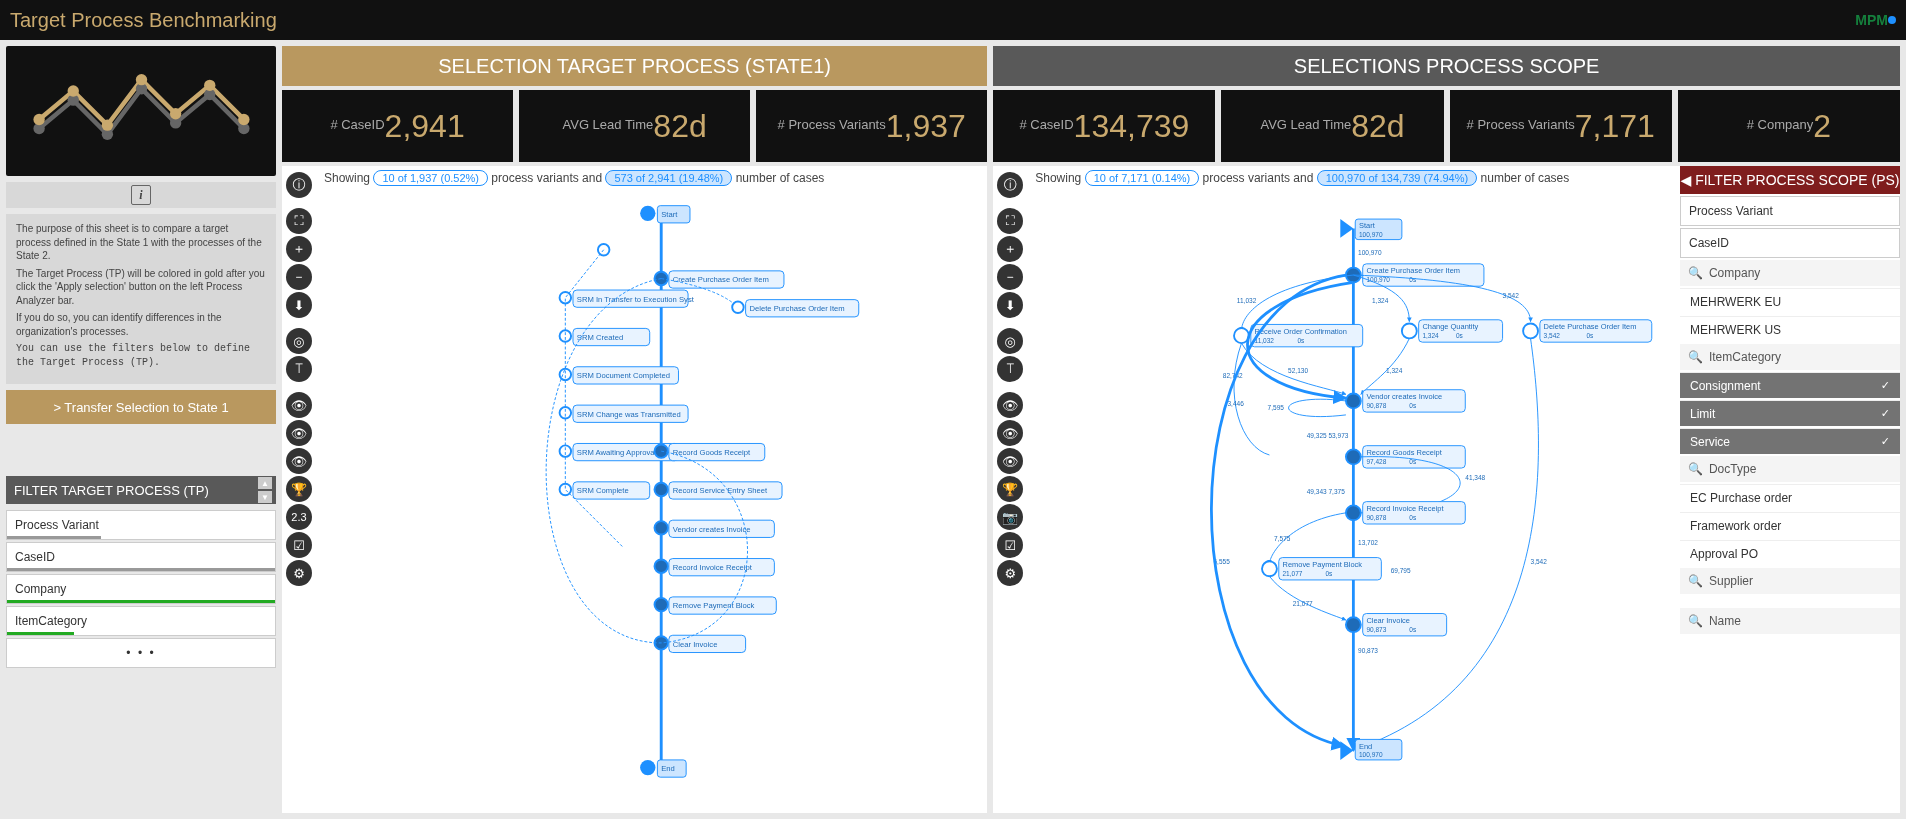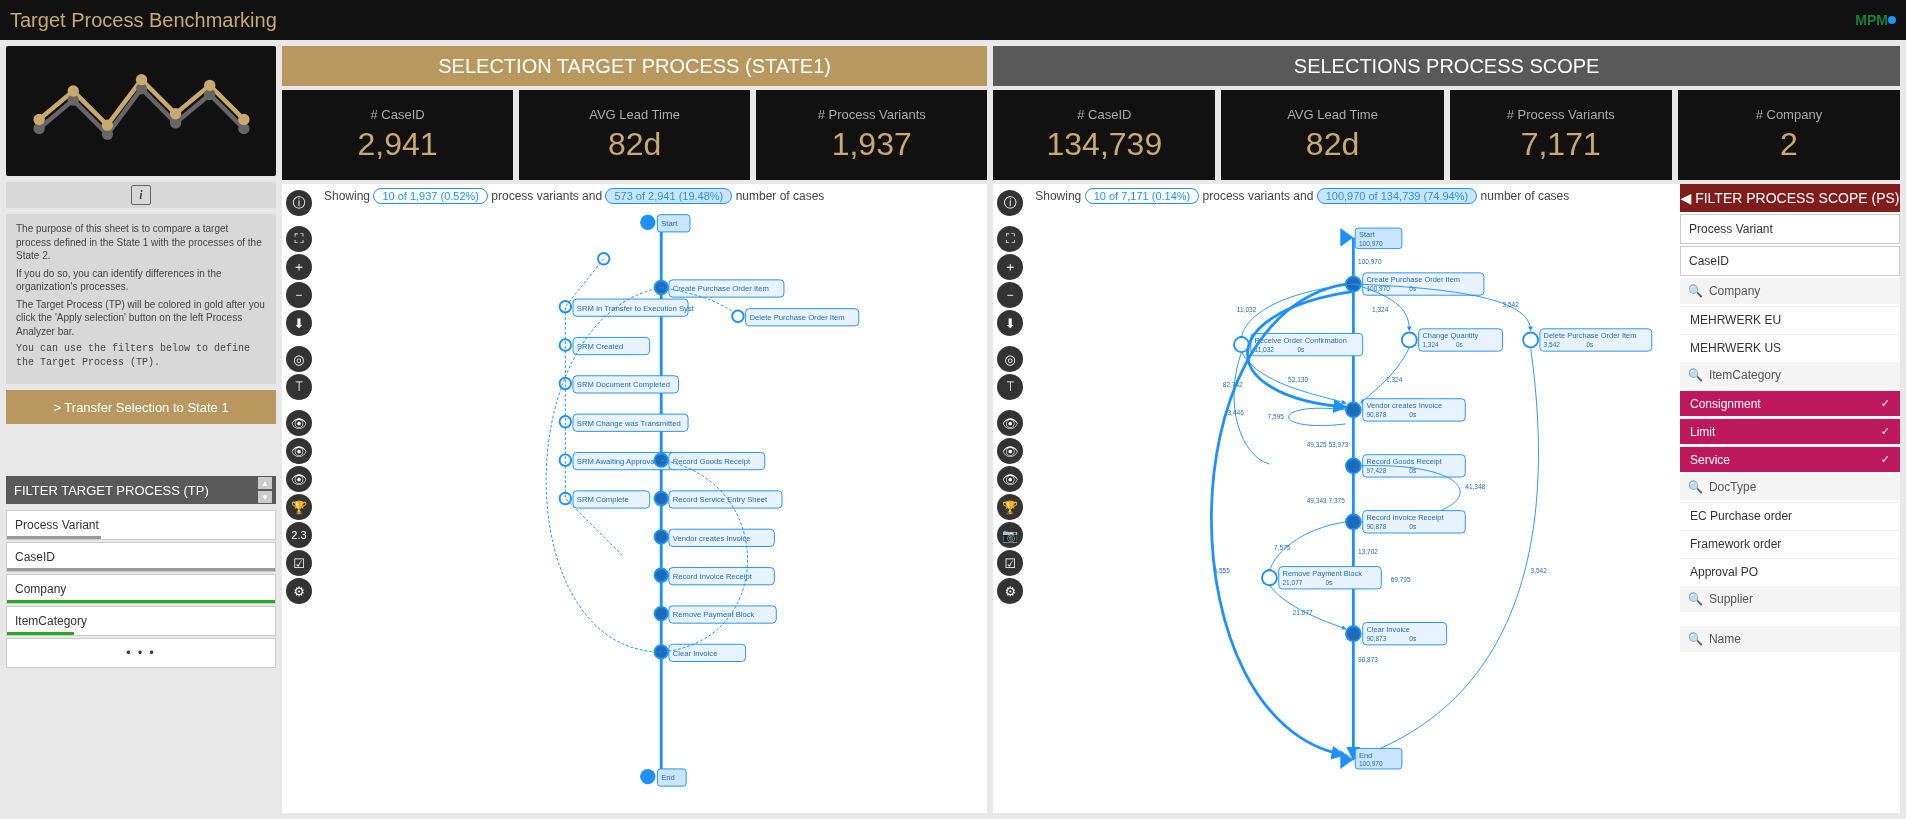--- a/index.html
+++ b/index.html
@@ -23,21 +23,21 @@
   .filter-item { background:#fff; border:1px solid #ccc; height:30px; display:flex; align-items:center; padding:0 8px; font-size:12px; cursor:pointer; position:relative;}
   .filter-item .bar { position:absolute; bottom:0; left:0; height:3px; background:#2a2; }
   .filter-item.more { justify-content:center; letter-spacing:2px; }
   .filter-item.gray-bar .bar { background:#999; }
 
   .panel { flex:1; display:flex; flex-direction:column; gap:4px; }
   .panel-header { height:40px; display:flex; align-items:center; justify-content:center; font-size:20px; color:#fff; }
   .panel-header.gold { background:#b9985f; }
   .panel-header.gray { background:#595959; }
   .kpi-row { display:flex; gap:6px; }
-  .kpi { background:#111; color:#c9a96e; height:90px; flex:1; display:flex; flex-direction:column; align-items:center; justify-content:center; }
+  .kpi { background:#111; color:#c9a96e; height:72px; flex:1; display:flex; flex-direction:row; align-items:center; justify-content:center; }
   .kpi .kpi-label { color:#aaa; font-size:13px; margin-bottom:4px; }
   .kpi .kpi-value { font-size:32px; font-weight:300; }
   .canvas-row { flex:1; display:flex; gap:0; background:#fff; position:relative; min-height:0;}
   .toolbar { width:34px; background:#fff; display:flex; flex-direction:column; align-items:center; padding:6px 0; gap:2px; }
   .tool-btn { width:26px; height:26px; background:#333; color:#fff; border-radius:50%; display:flex; align-items:center; justify-content:center; font-size:13px; cursor:pointer; }
   .tool-sep { height:6px; }
   .graph-area { flex:1; background:#fff; position:relative; overflow:hidden; }
   .showing-bar { position:absolute; top:0; left:0; right:0; font-size:12px; color:#444; padding:4px 8px; z-index:2;}
   .pill { border:1px solid #1e90ff; border-radius:10px; padding:1px 8px; color:#1e90ff; font-size:11px; display:inline-block;}
   .pill.filled { background:#cce5ff;text-align:center; }
@@ -53,21 +53,21 @@
   .dot-node { fill:#fff; stroke:#1e90ff; stroke-width:2; }
   .dot-node.filled { fill:#1e6bb8; }
   .edge-label { font-size:7px; fill:#1e6bb8; }
 
   .right-col { width:220px; display:flex; flex-direction:column; gap:2px; }
   .right-header { background:#7f1d1d; color:#fff; font-size:14px; height:28px; display:flex; align-items:center; justify-content:center; }
   .r-input { background:#fff; border:1px solid #ccc; height:30px; padding:0 8px; display:flex; align-items:center; font-size:12px; }
   .r-label { background:#f4f4f4; color:#555; height:26px; display:flex; align-items:center; padding:0 8px; font-size:12px; }
   .r-label .mag { margin-right:6px; color:#888; }
   .r-item { background:#fff; border-top:1px solid #eee; height:26px; display:flex; align-items:center; padding:0 10px; font-size:12px; cursor:pointer; }
-  .r-item.sel { background:#be185d; color:#fff; justify-content:space-between; }
+  .r-item.sel { background:#737373; color:#fff; justify-content:space-between; }
   .r-item.sel::after { content:"\2713"; font-size:11px; }
 
   .info-icon { width:20px; height:20px; border:1px solid #666; display:flex; align-items:center; justify-content:center; font-family:serif; font-style:italic; font-weight:bold; color:#444; border-radius:2px; }
 </style>
 </head>
 <body>
 
 <div class="app">
 
   <div class="topbar">
@@ -103,22 +103,22 @@
               <circle cx="160" cy="25" r="5"></circle>
               <circle cx="190" cy="55" r="5"></circle>
             </g>
         </svg>
       </div>
       <div class="info-box">
         <div class="info-icon">i</div>
       </div>
       <div class="desc-box">
         <p>The purpose of this sheet is to compare a target process defined in the State 1 with the processes of the State 2.</p>
+        <p style="margin-top:4px;">The Target Process (TP) will be colored in gold after you click the 'Apply selection' button on the left Process Analyzer bar.</p>
         <p style="margin-top:4px;">If you do so, you can identify differences in the organization's processes.</p>
-        <p style="margin-top:4px;">The Target Process (TP) will be colored in gold after you click the 'Apply selection' button on the left Process Analyzer bar.</p>
         <p style="margin-top:4px;font-family:Liberation Mono, monospace;">You can use the filters below to define the Target Process (TP).</p>
       </div>
       <div class="transfer-btn">&gt; Transfer Selection to State 1</div>
       <div style="height:40px;"></div>
       <div class="filter-header-tp">
         <span>FILTER TARGET PROCESS (TP)</span>
         <div class="scroll-ctrls">
           <div>▲</div>
           <div>▼</div>
         </div>

